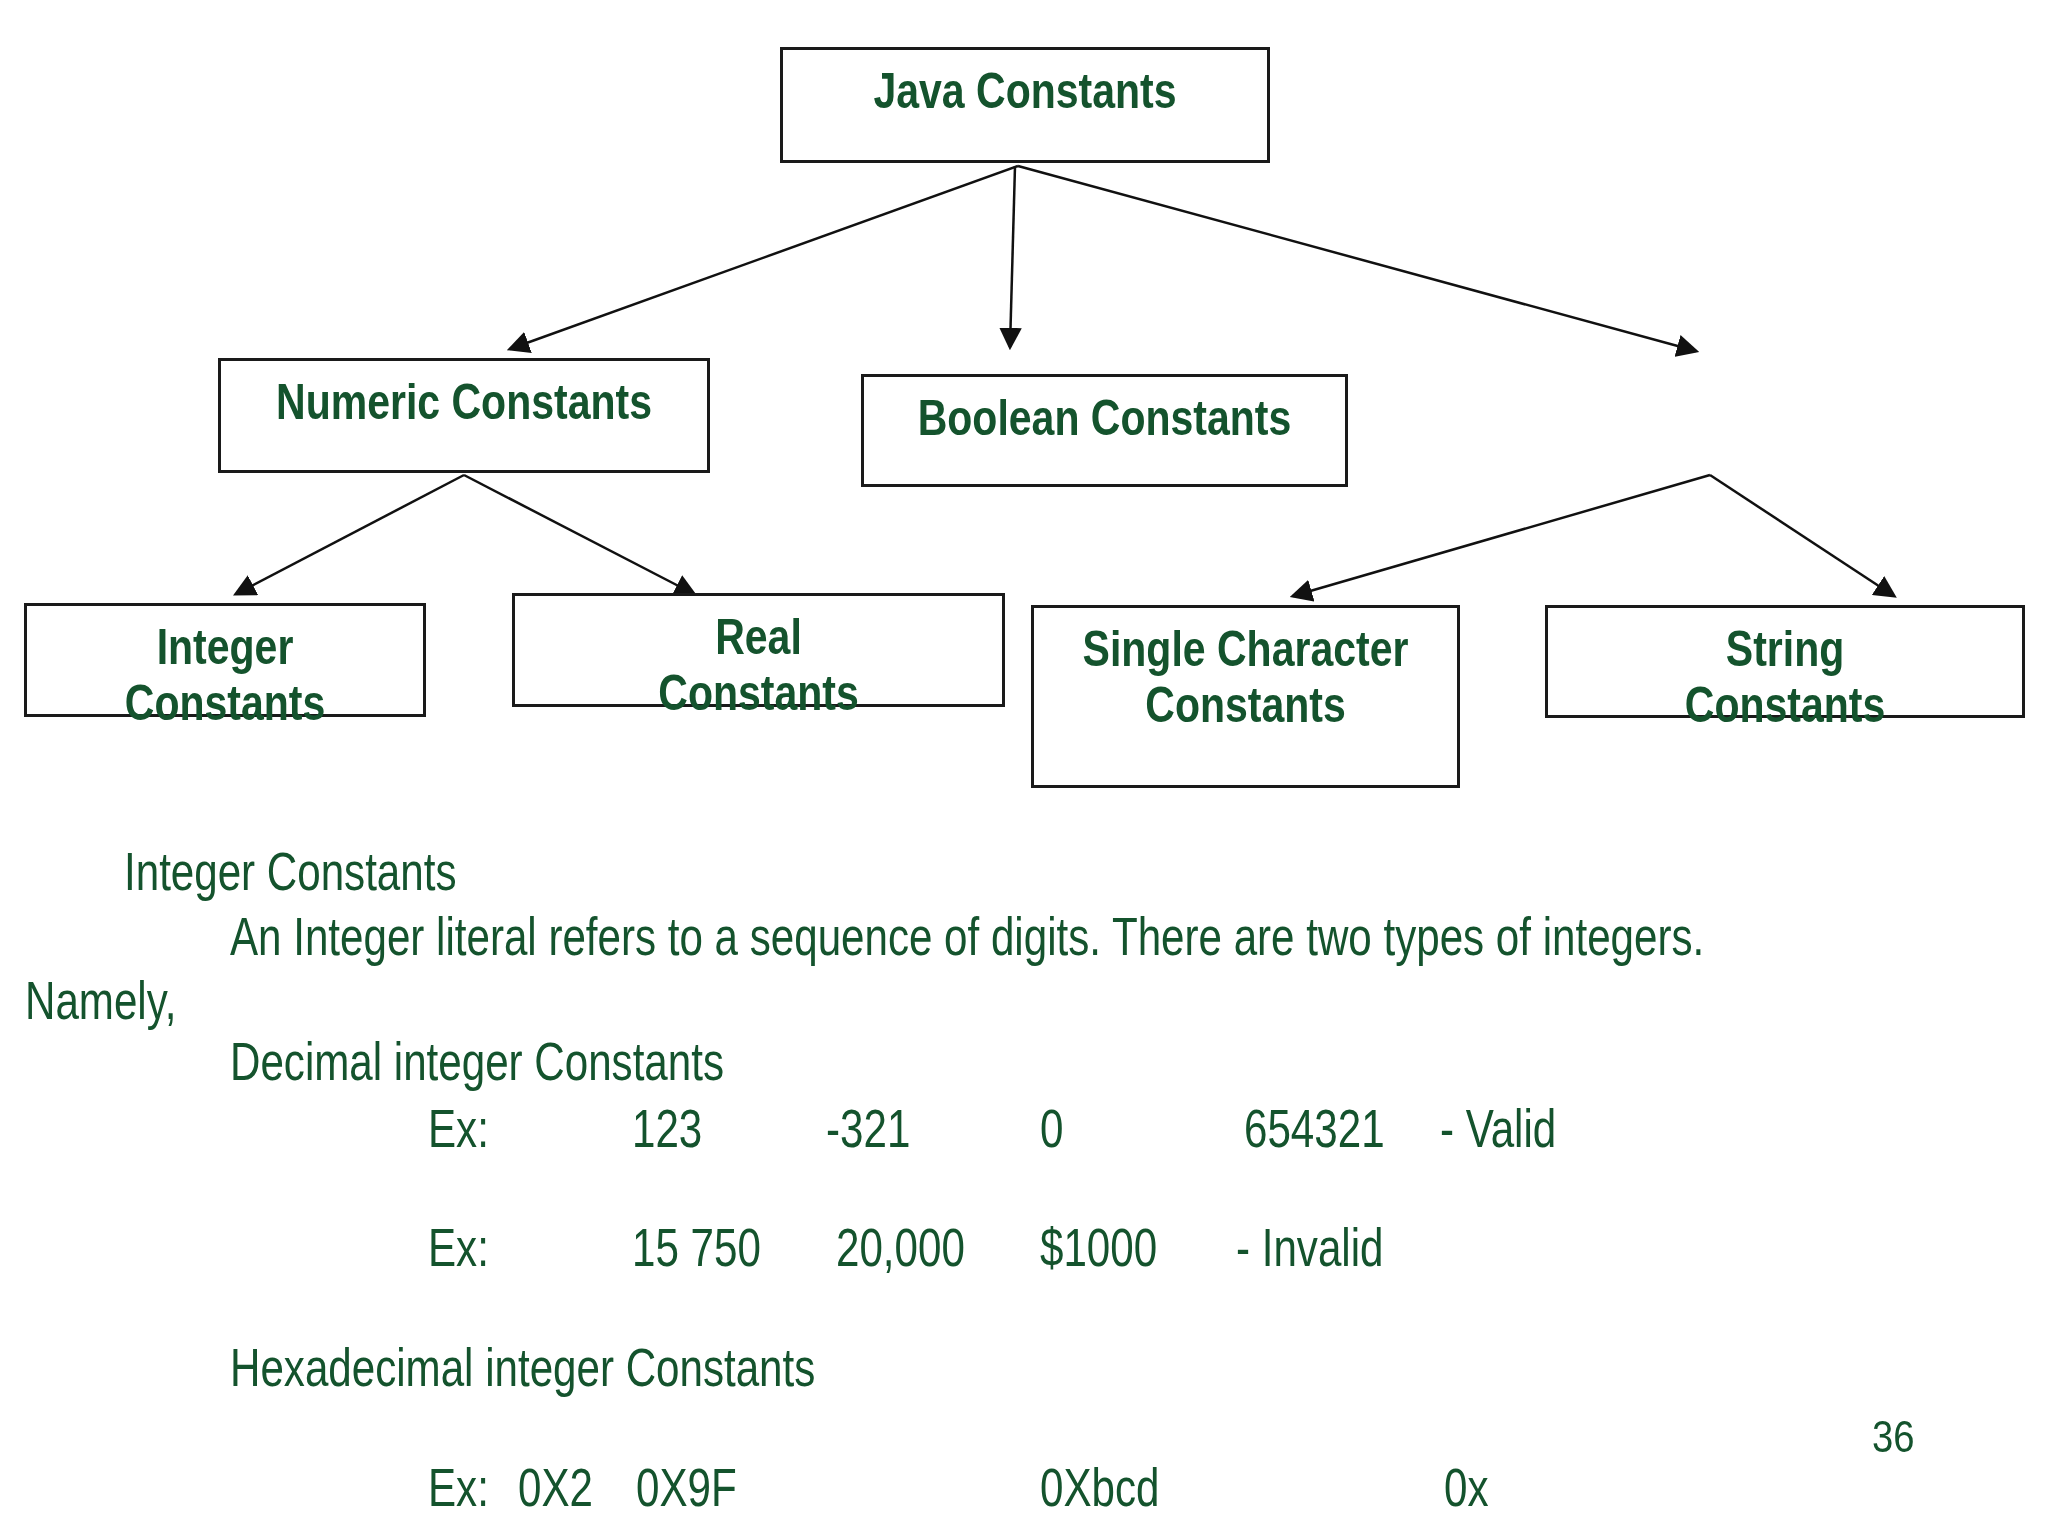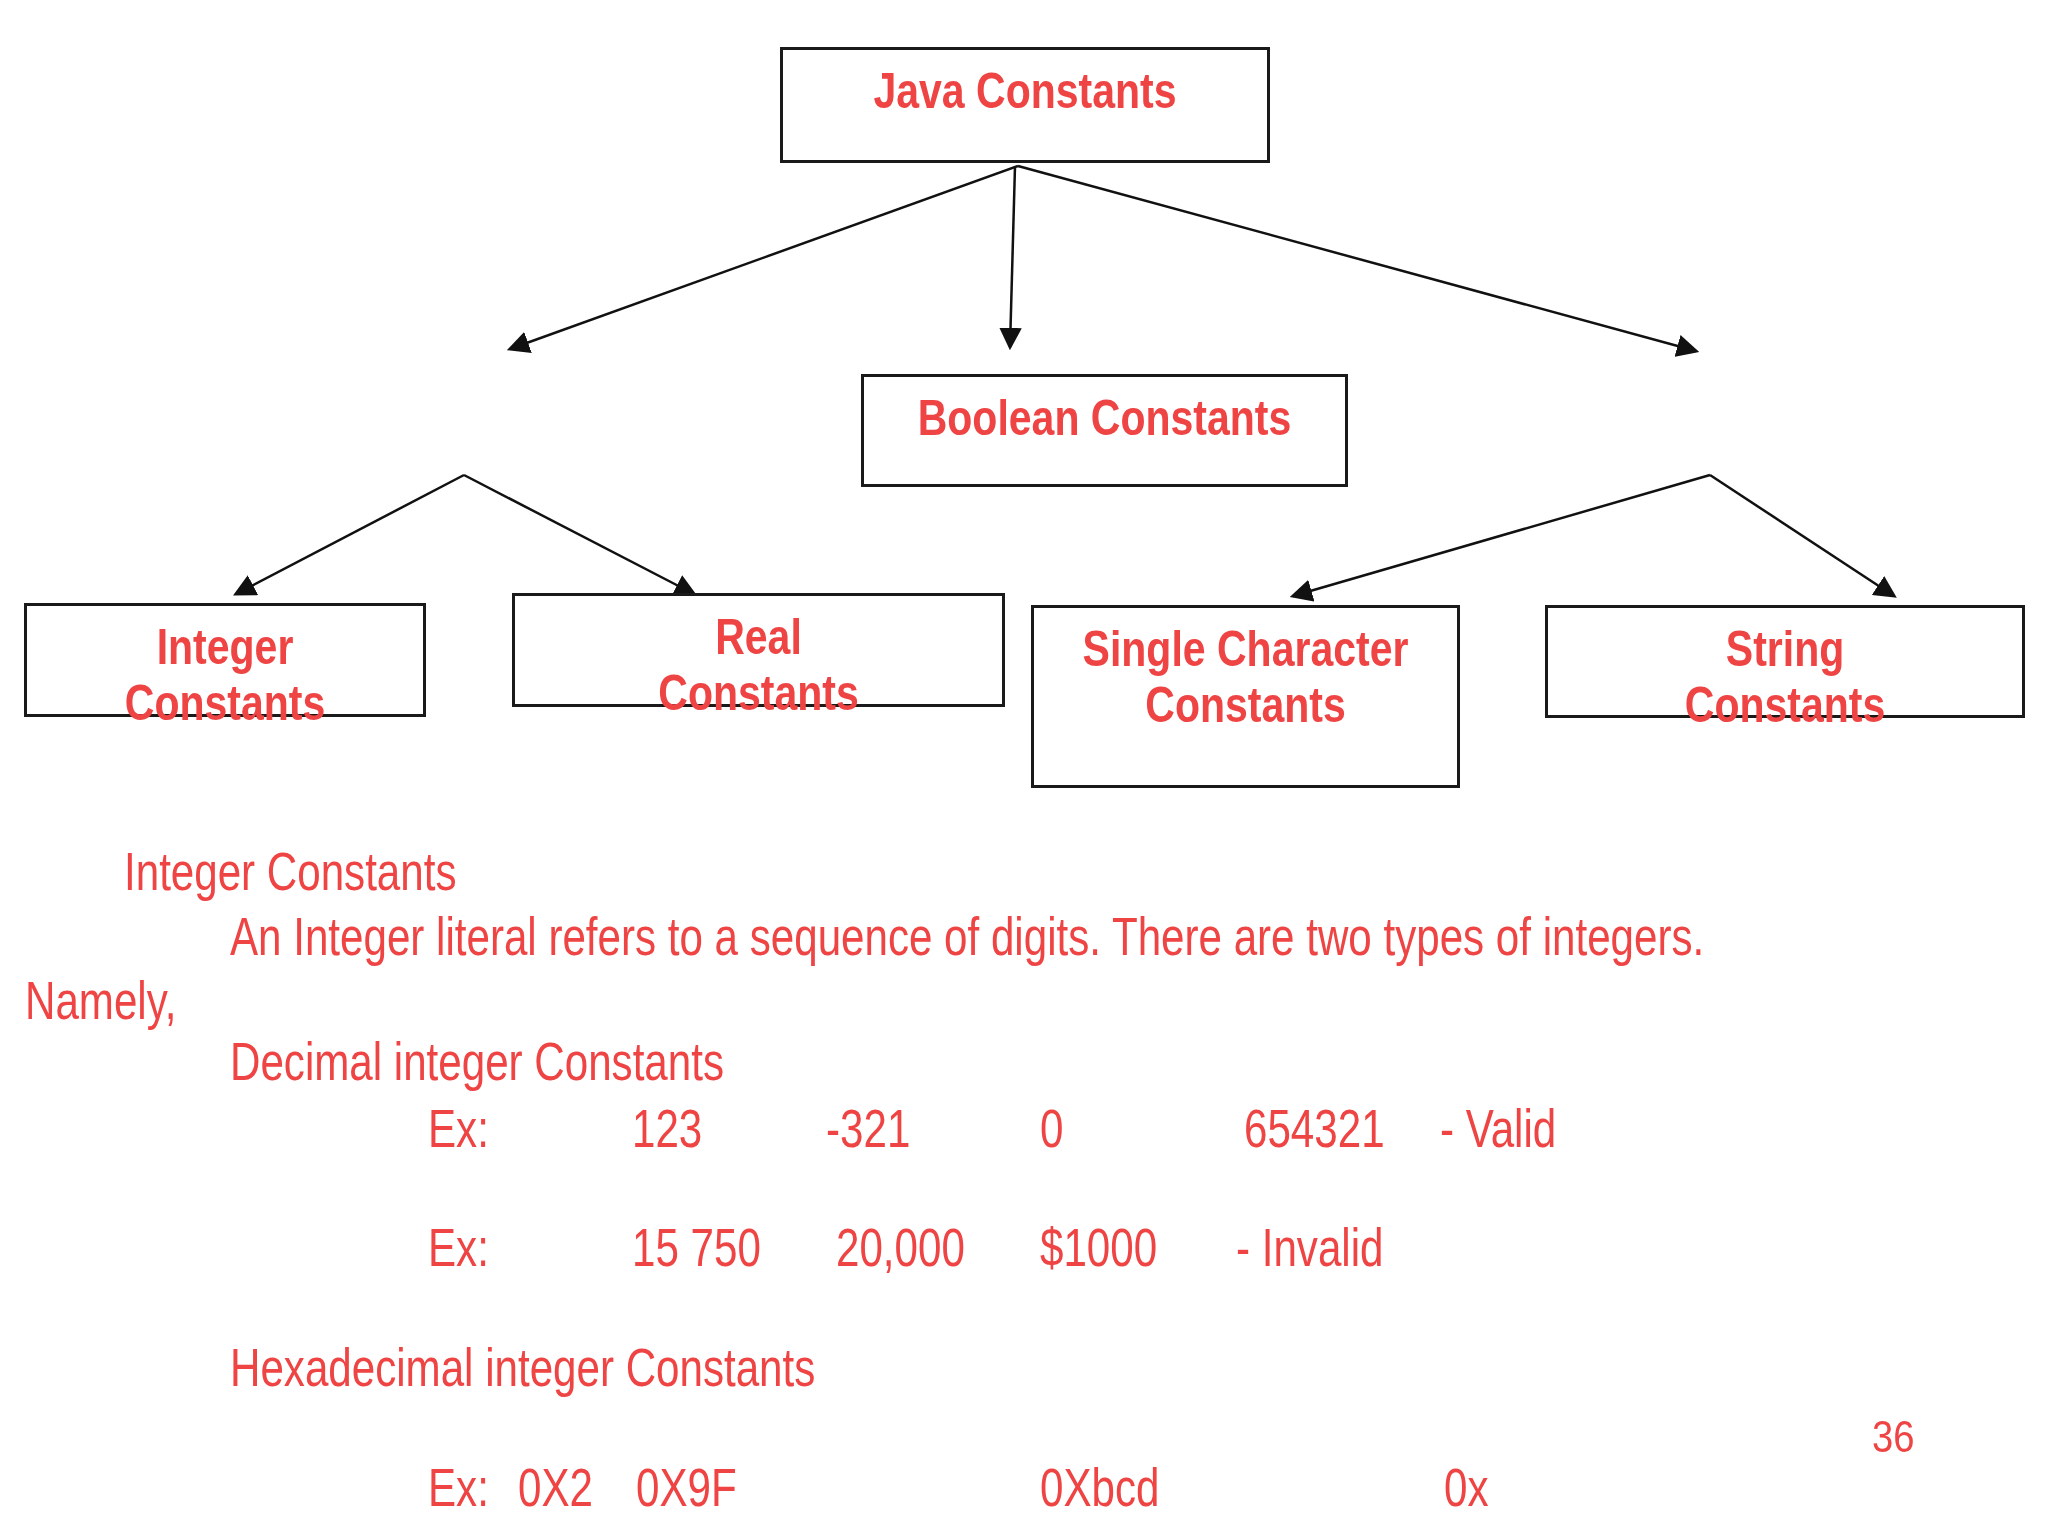--- a/index.html
+++ b/index.html
@@ -2,21 +2,21 @@
 <html><head>
 <meta charset="utf-8">
 <style>
   html, body { margin: 0; padding: 0; background: #ffffff; }
   .page {
     position: relative;
     width: 2048px;
     height: 1536px;
     background: #ffffff;
     font-family: "Liberation Sans", sans-serif;
-    color: #ef4444;
+    color: #14532d;
     overflow: hidden;
   }
   .connectors {
     position: absolute;
     left: 0; top: 0;
     width: 2048px; height: 820px;
   }
   .node {
     position: absolute;
     border: 3px solid #1a1a1a;
@@ -86,20 +86,23 @@
       <line x1="464" y1="475" x2="694" y2="594" marker-end="url(#arrow)"></line>
       <line x1="1710" y1="475" x2="1293" y2="596" marker-end="url(#arrow)"></line>
       <line x1="1710" y1="475" x2="1894" y2="596" marker-end="url(#arrow)"></line>
     </g>
   </svg>
 
   <div class="node" style="left:780px; top:47px; width:490px; height:116px;">
     <span class="label">Java Constants</span>
   </div>
 
+  <div class="node" style="left:218px; top:358px; width:492px; height:115px;">
+    <span class="label">Numeric Constants</span>
+  </div>
 
   <div class="node" style="left:861px; top:360px; width:487px; height:113px;margin-top:14px;">
     <span class="label">Boolean Constants</span>
   </div>
 
 
   <div class="node" style="left:24px; top:603px; width:402px; height:114px;">
     <span class="label">
       <span style="display:block">Integer</span>
       <span style="display:block">Constants</span>

